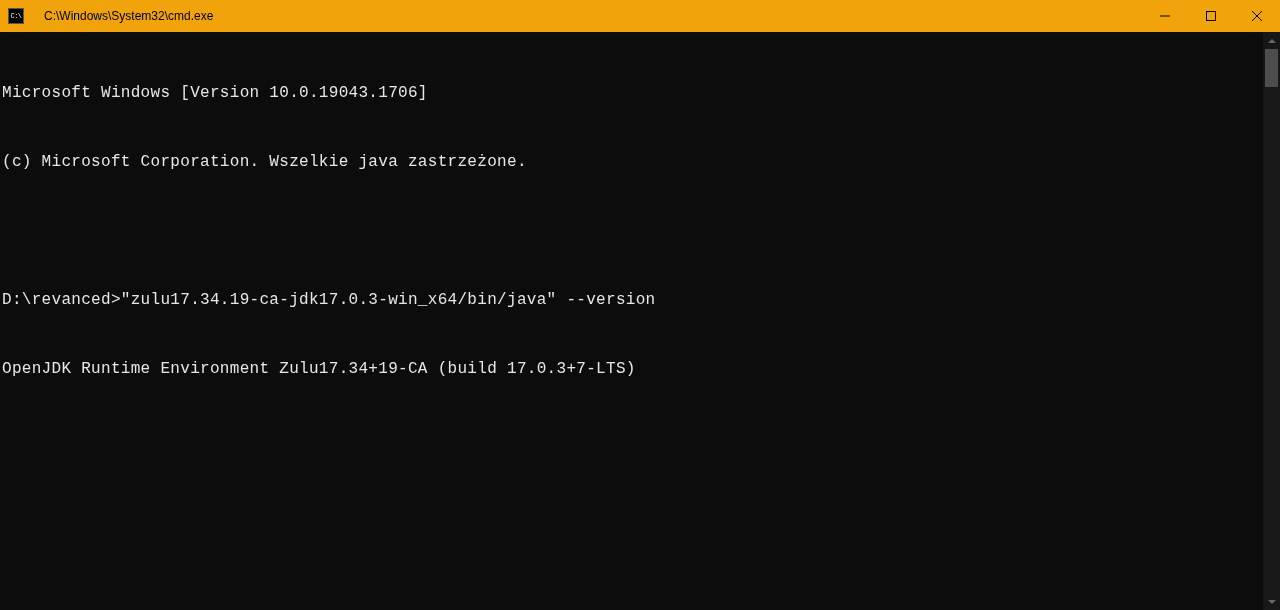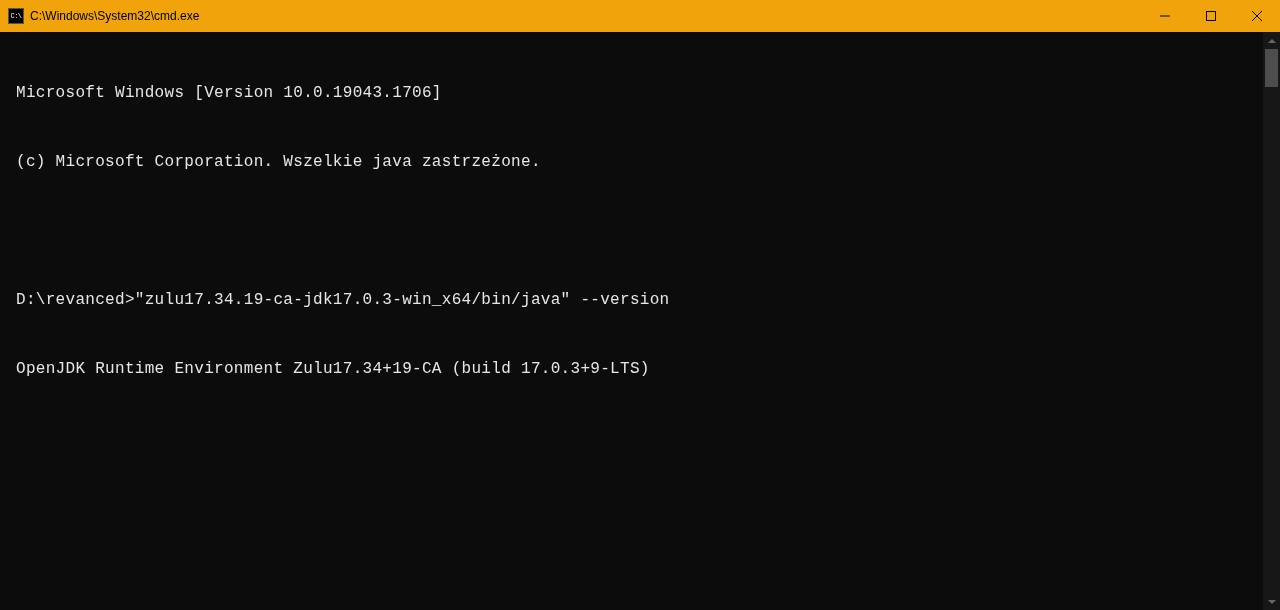--- a/index.html
+++ b/index.html
@@ -22,21 +22,21 @@
     background: #f0a30a;
     display: flex;
     align-items: center;
     justify-content: space-between;
     padding-left: 8px;
     user-select: none;
   }
   .titlebar-left {
     display: flex;
     align-items: center;
-    gap: 6px;
+    gap: 20px;
   }
   .app-icon {
     width: 16px;
     height: 16px;
     background: #000;
     position: relative;
     display: inline-flex;
     align-items: center;
     justify-content: center;
     border: 1px solid #555;
@@ -66,21 +66,21 @@
   }
   .tb-btn svg { width: 10px; height: 10px; }
   .terminal-area {
     flex: 1;
     position: relative;
     background: #0c0c0c;
   }
   .terminal-content {
     position: absolute;
     top: 0; left: 0; right: 17px; bottom: 0;
-    padding: 4px 16px;
+    padding: 4px 2px;
     color: #e6e6e6;
     font-family: Consolas, 'Courier New', monospace;
     font-size: 16px;
     line-height: 23px;
     white-space: pre;
     letter-spacing: 0.3px;
   }
   .terminal-line { display: block; min-height: 23px; }
   .scrollbar {
     position: absolute;
@@ -134,21 +134,21 @@
           </svg>
       </div>
     </div>
   </div>
   <div class="terminal-area">
     <div class="terminal-content">
       <span class="terminal-line">Microsoft Windows [Version 10.0.19043.1706]</span>
       <span class="terminal-line">(c) Microsoft Corporation. Wszelkie java zastrzeżone.</span>
       <span class="terminal-line"></span>
       <span class="terminal-line">D:\revanced&gt;"zulu17.34.19-ca-jdk17.0.3-win_x64/bin/java" --version</span>
-      <span class="terminal-line">OpenJDK Runtime Environment Zulu17.34+19-CA (build 17.0.3+9-LTS)</span>
+      <span class="terminal-line">OpenJDK Runtime Environment Zulu17.34+19-CA (build 17.0.3+7-LTS)</span>
       <span class="terminal-line"></span>
       
     </div>
     <div class="scrollbar">
       <div class="scroll-arrow up">
         <svg width="8" height="4" viewBox="0 0 8 4">
             <polygon points="4,0 8,4 0,4" fill="#666"></polygon>
           </svg>
       </div>
       <div class="scroll-thumb"></div>

